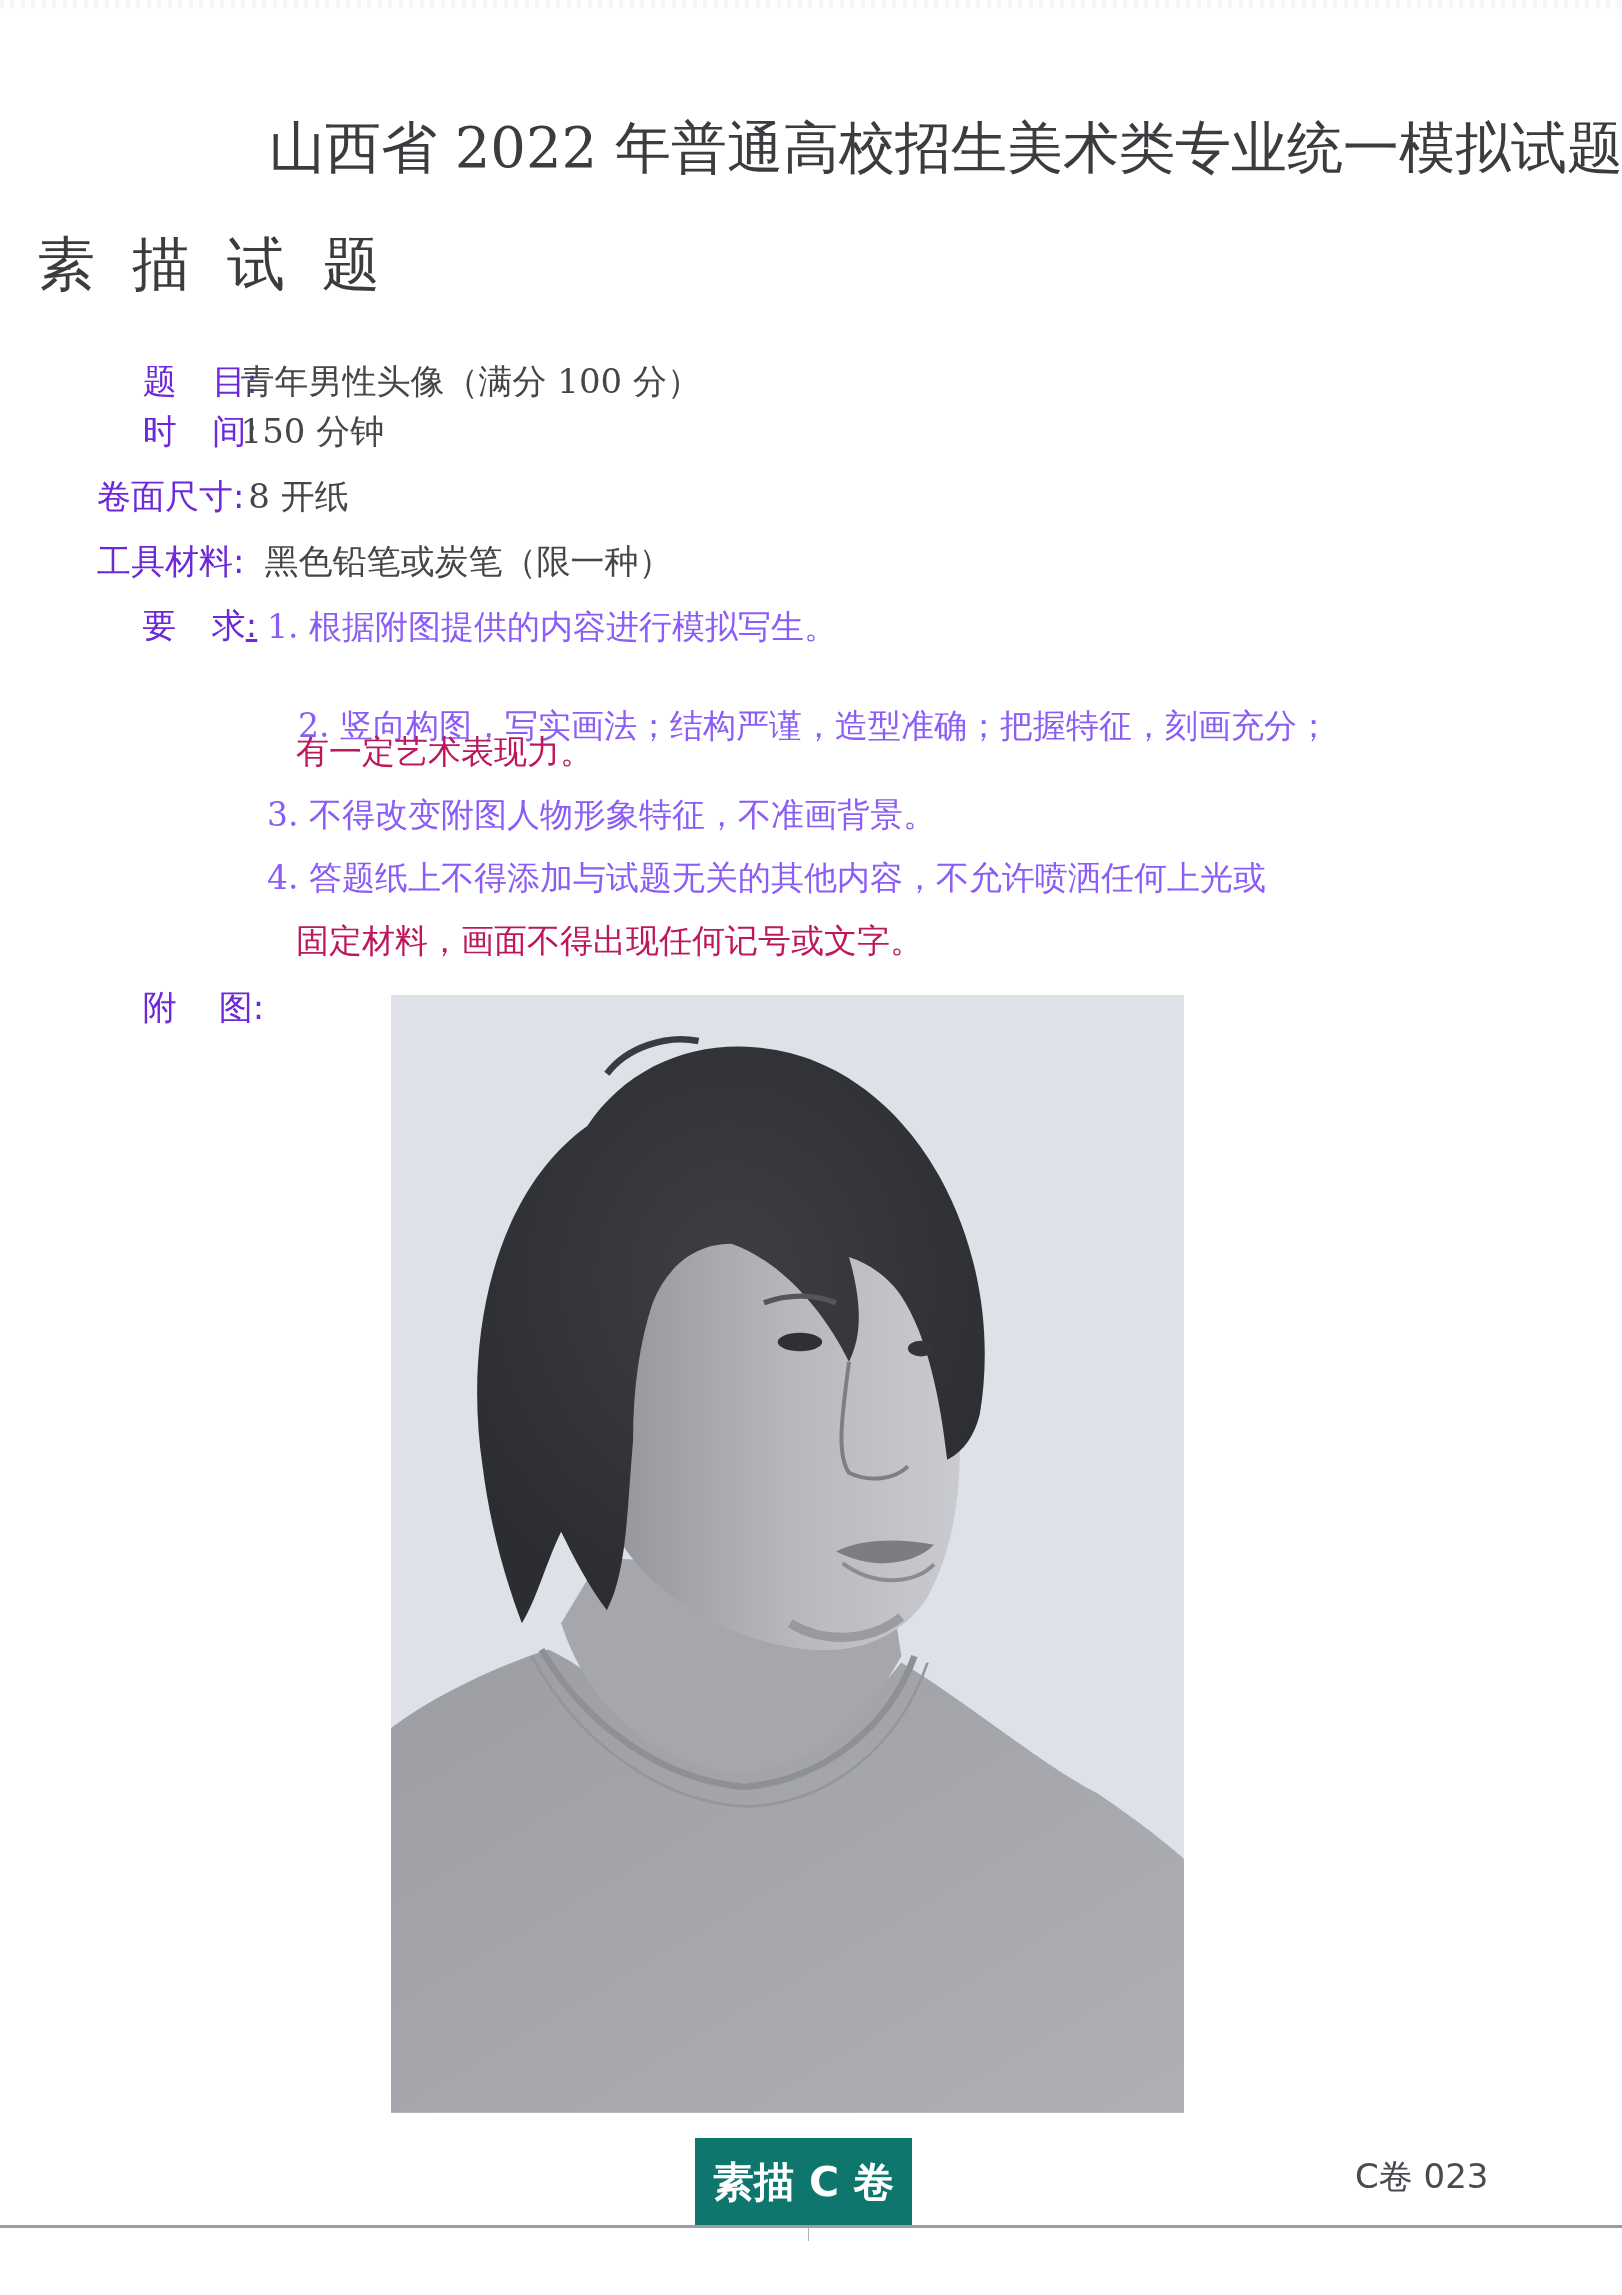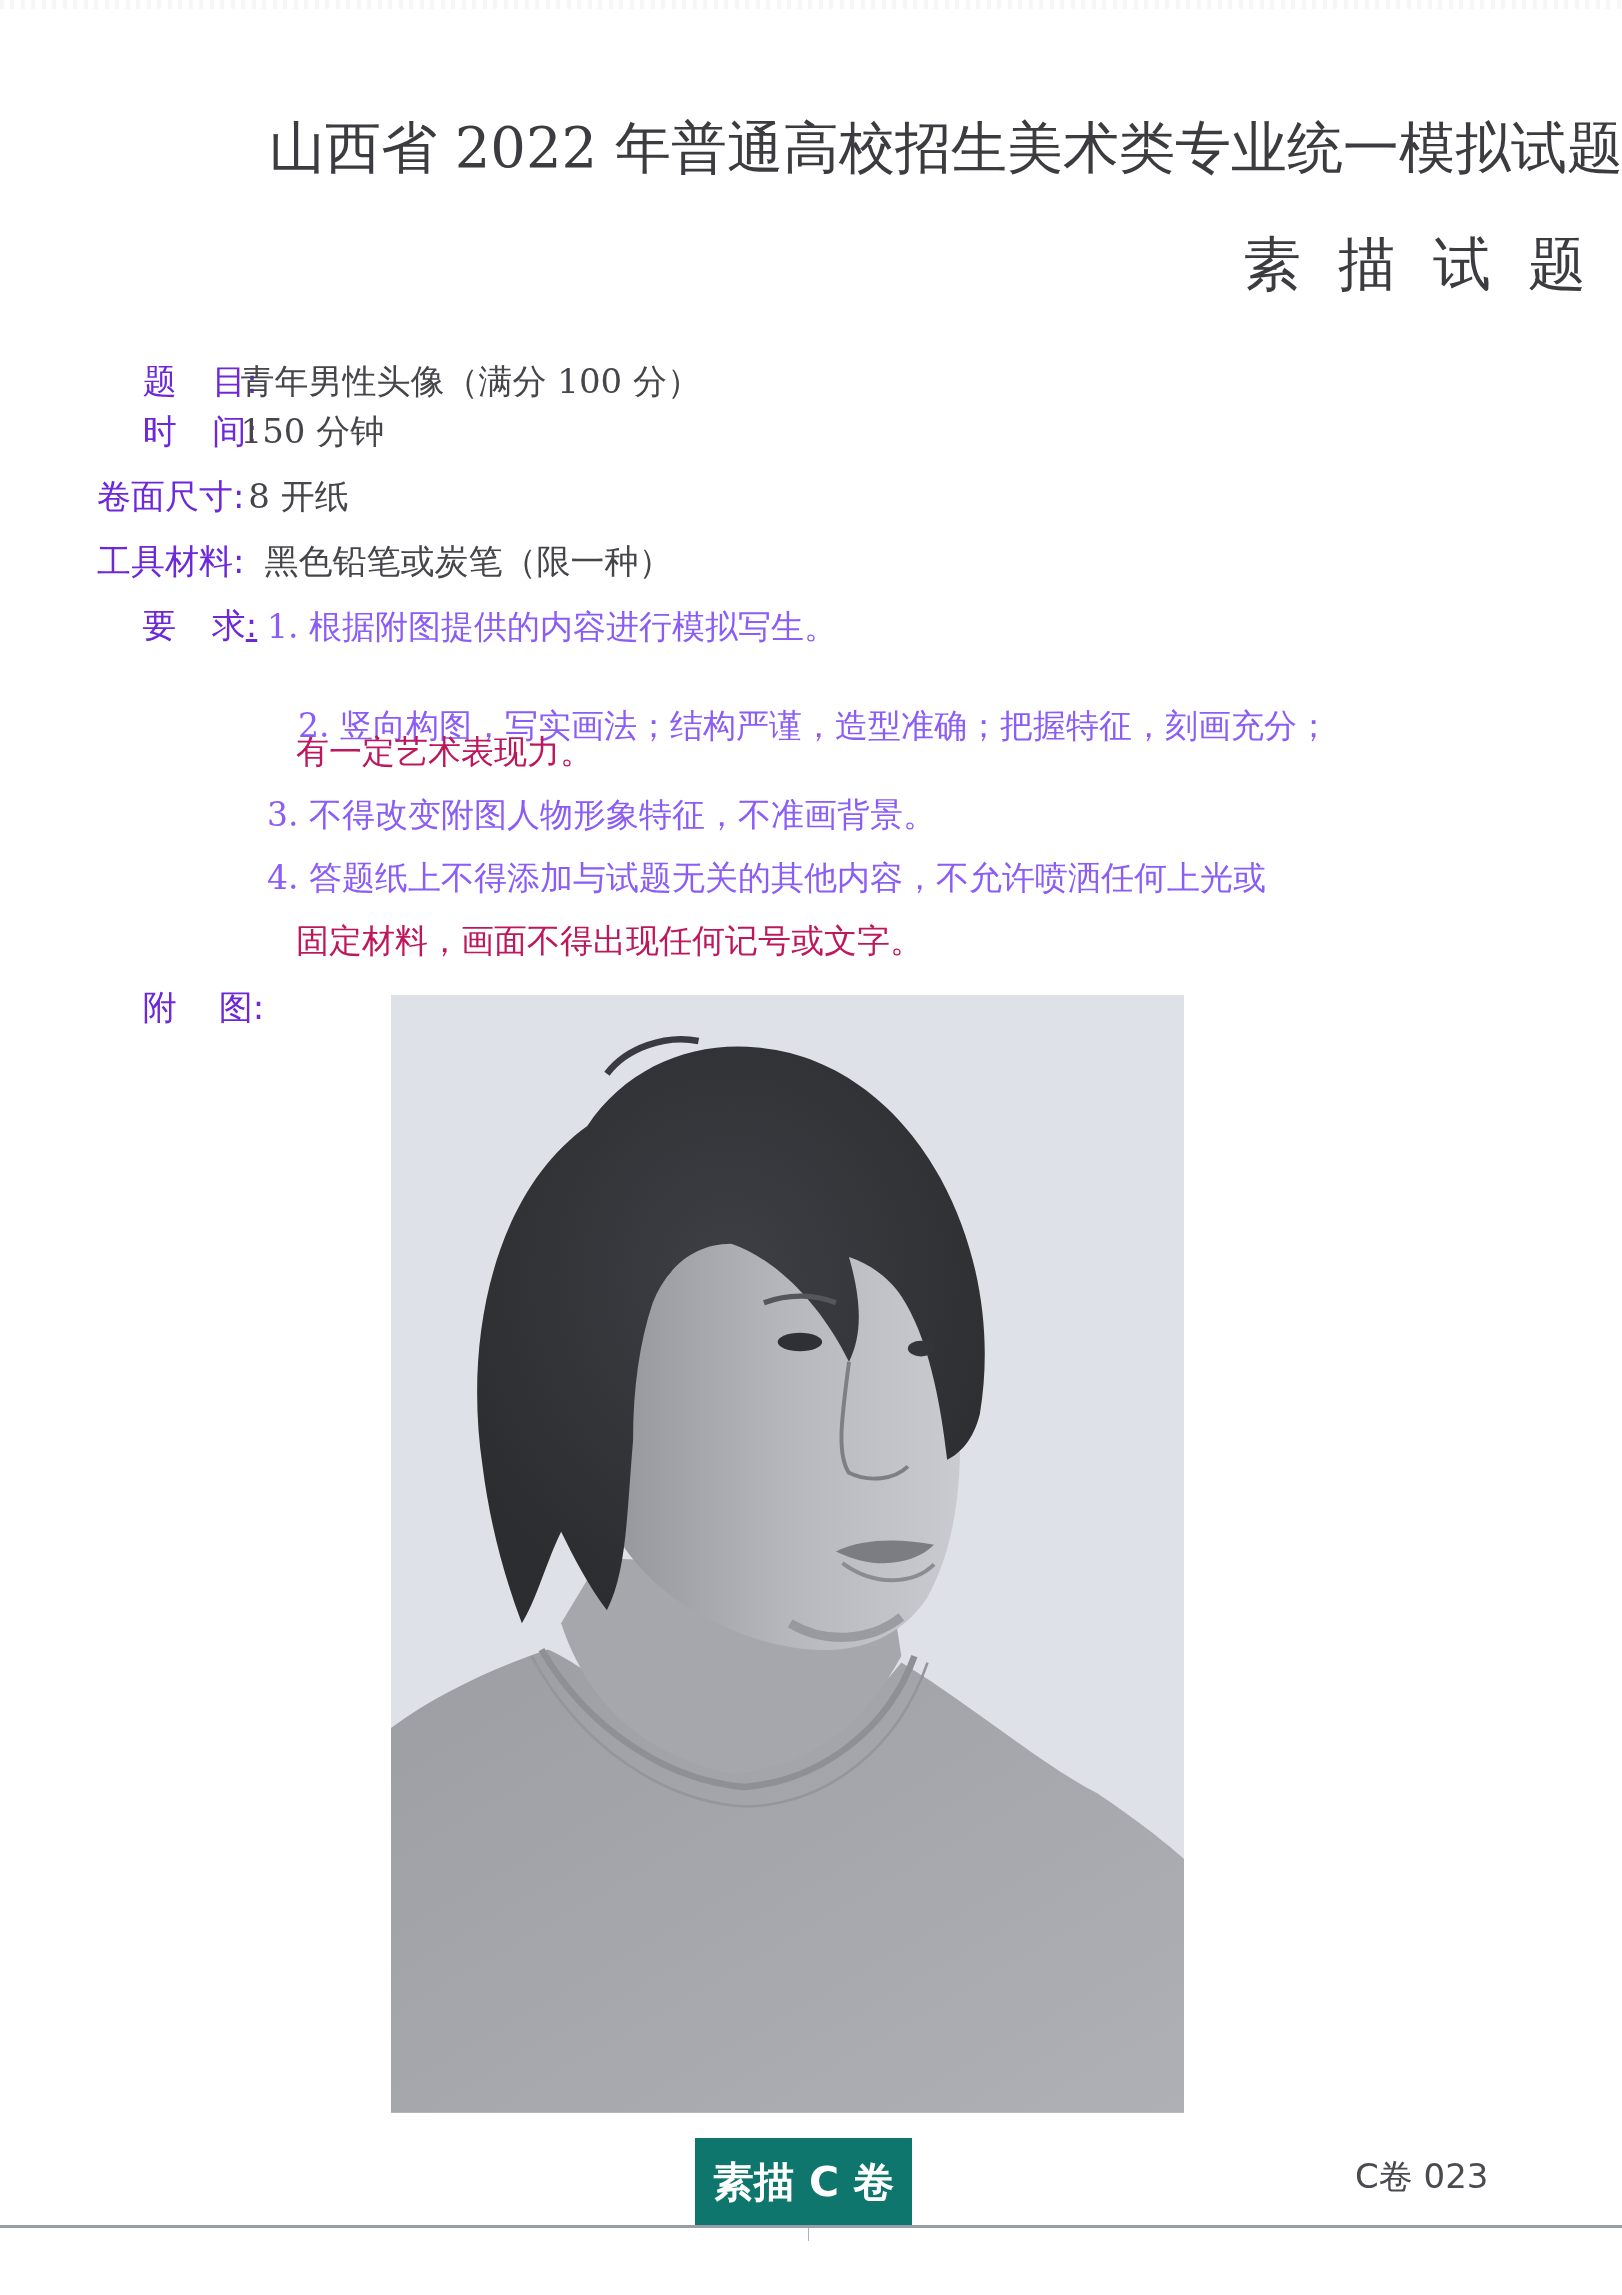--- a/index.html
+++ b/index.html
@@ -10,21 +10,21 @@
   .scan-top {
     position: absolute; left: 0; top: 0; width: 1623px; height: 9.2px;
     background: repeating-linear-gradient(90deg, #f3f3f6 0 3.9px, #ffffff 3.9px 10.5px);
     opacity: 0.7;
   }
   .title {
     position: absolute; left: 0; width: 1623px; top: 111px; text-align: right;
     font-size: 56px; letter-spacing: 0px; color: #3c3c40; white-space: nowrap;
   }
   .subtitle {
-    position: absolute; left: 0; width: 1623px; top: 226px; text-align: right;
+    position: absolute; left: 0; width: 1623px; top: 226px; text-align: left;
     font-size: 58px; letter-spacing: 37px; color: #3c3c40; padding-left: 37px; box-sizing: border-box;
   }
   .row { position: absolute; left: 97px; font-size: 34px; color: #45454a; white-space: nowrap; }
   .label {
     display: inline-block; font-family: "DejaVu Sans", "Liberation Sans", sans-serif;
     color: #6d28d9; width: 171px; text-align: center;
   }
   .label .a, .label .b { display: inline-block; }
   .label .b { margin-left: 0; }
   .req-item { position: absolute; left: 267px; font-size: 33px; color: #8b5cf6; white-space: nowrap; }

